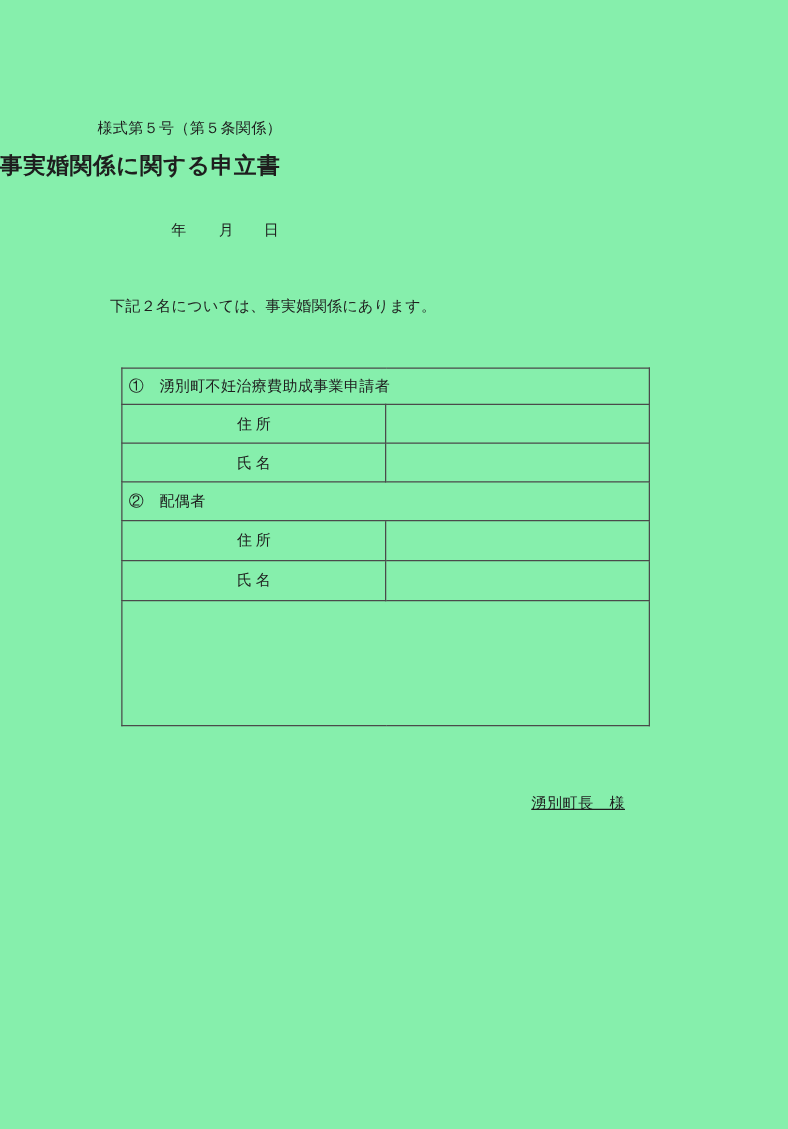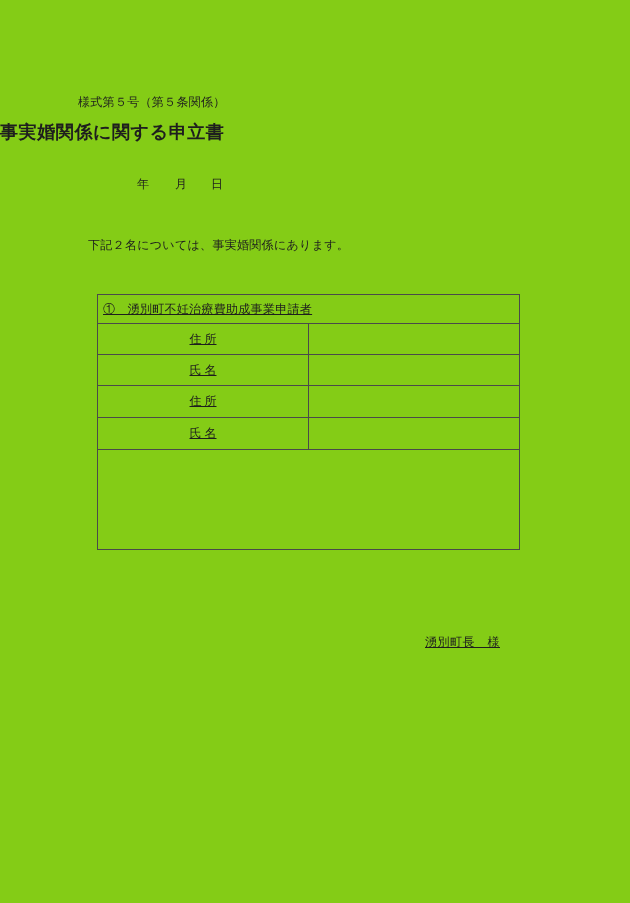--- a/index.html
+++ b/index.html
@@ -3,21 +3,21 @@
 <meta charset="utf-8">
 <style>
   * { margin: 0; padding: 0; box-sizing: border-box; }
   html, body {
     width: 630px; height: 903px;
     font-family: "Liberation Serif", "DejaVu Serif", serif;
   }
   .page {
     position: relative;
     width: 630px; height: 903px;
-    background: #84cc16;
+    background: #86efac;
     color: #1e1e1e;
     overflow: hidden;
   }
   .form-number {
     position: absolute; left: 78px; top: 94px;
     font-size: 12px; letter-spacing: 0.3px;
   }
   .doc-title {
     position: absolute; left: 0; right: 0; top: 120px;
     font-size: 18px; font-weight: bold; letter-spacing: 0.6px;
@@ -36,21 +36,20 @@
     position: absolute; left: 97px; top: 294px;
     width: 423px;
     border-collapse: collapse;
     table-layout: fixed;
   }
   .form-table td {
     border: 1px solid #4a4a4a;
     font-size: 12px;
     vertical-align: middle;
     overflow: hidden;
-    text-decoration: underline;
   }
   .form-table td.sec-header { padding-left: 5px; letter-spacing: 0.3px; }
   .form-table td.lbl { width: 69px; text-align: center; margin-top: 48px; }
   .form-table td.val { }
   .form-table tr.h29 td { height: 29px; }
   .form-table tr.h31 td { height: 31px; }
   .form-table tr.h32 td { height: 32px; }
   .form-table tr.h100 td { height: 100px; }
   .form-table td.note { padding-left: 4px; letter-spacing: 0.2px; }
   .addressee {
@@ -81,20 +80,23 @@
       <td class="sec-header" colspan="2">①　湧別町不妊治療費助成事業申請者</td>
     </tr>
     <tr class="h31">
       <td class="lbl">住 所</td>
       <td class="val"></td>
     </tr>
     <tr class="h31">
       <td class="lbl">氏 名</td>
       <td class="val"></td>
     </tr>
+    <tr class="h31">
+      <td class="sec-header" colspan="2">②　配偶者</td>
+    </tr>
     <tr class="h32">
       <td class="lbl">住 所</td>
       <td class="val"></td>
     </tr>
     <tr class="h32">
       <td class="lbl">氏 名</td>
       <td class="val"></td>
     </tr>
     <tr class="h100">
       <td class="note" colspan="2"></td>

